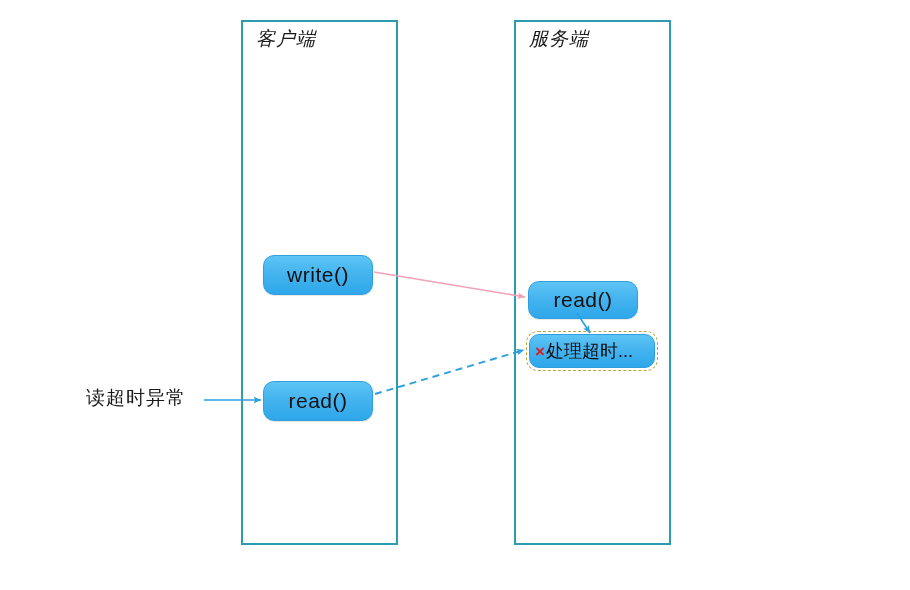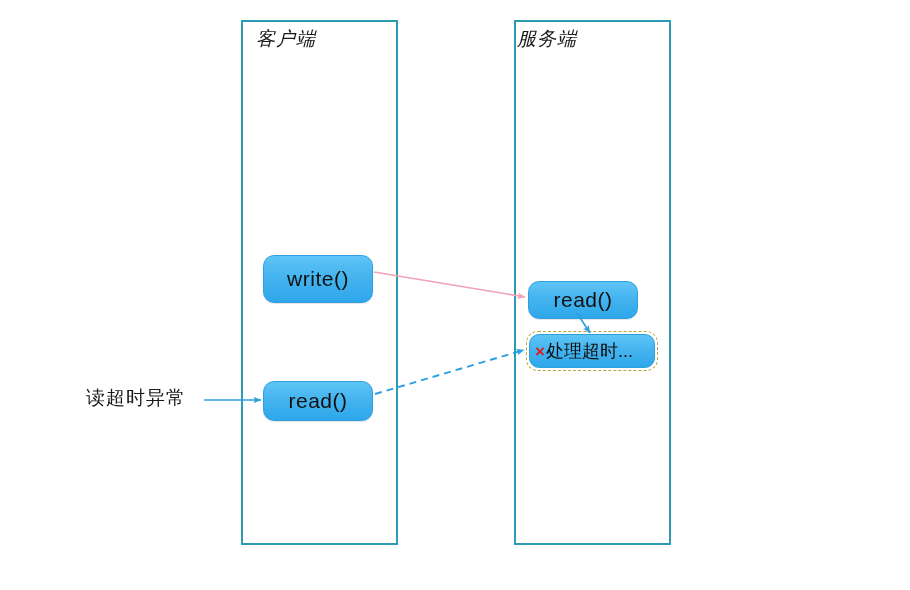--- a/index.html
+++ b/index.html
@@ -43,21 +43,21 @@
     border: 1px solid #2ea0e0;
     display: flex;
     align-items: center;
     justify-content: center;
     font-size: 21px;
     color: #101010;
     letter-spacing: 0.5px;
     box-shadow: 0 1px 1px rgba(0,0,0,0.10);
     z-index: 5;
   }
-  #node-write { left: 263px; top: 255px; width: 110px; height: 48px; }
+  #node-write { left: 263px; top: 255px; width: 110px; height: 40px; }
   #node-client-read { left: 263px; top: 381px; width: 110px; height: 40px; }
   #node-server-read { left: 528px; top: 281px; width: 110px; height: 38px; }
 
   #node-timeout-wrap {
     position: absolute;
     left: 526px;
     top: 331px;
     width: 132px;
     height: 40px;
     border: 1px dashed #b5a642;
@@ -103,21 +103,21 @@
 </style>
 </head>
 <body>
 
 <div id="canvas">
 
   <div class="lane" id="lane-client"></div>
   <div class="lane" id="lane-server"></div>
 
   <div class="lane-title" style="left:256px;">客户端</div>
-  <div class="lane-title" style="left:517px;">服务端</div>
+  <div class="lane-title" style="left:529px;">服务端</div>
 
   <svg id="overlay" viewBox="0 0 910 590" xmlns="http://www.w3.org/2000/svg">
     <defs>
       <marker id="arrow-pink" markerWidth="9" markerHeight="9" refX="7.5" refY="3.2" orient="auto" markerUnits="userSpaceOnUse">
         <path d="M0,0 L8,3.2 L0,6.4 L1.8,3.2 Z" fill="#f2a2b4"></path>
       </marker>
       <marker id="arrow-blue" markerWidth="9" markerHeight="9" refX="7.5" refY="3.2" orient="auto" markerUnits="userSpaceOnUse">
         <path d="M0,0 L8,3.2 L0,6.4 L1.8,3.2 Z" fill="#2b9fe0"></path>
       </marker>
       <marker id="arrow-blue-dash" markerWidth="9" markerHeight="9" refX="7.5" refY="3.2" orient="auto" markerUnits="userSpaceOnUse">

